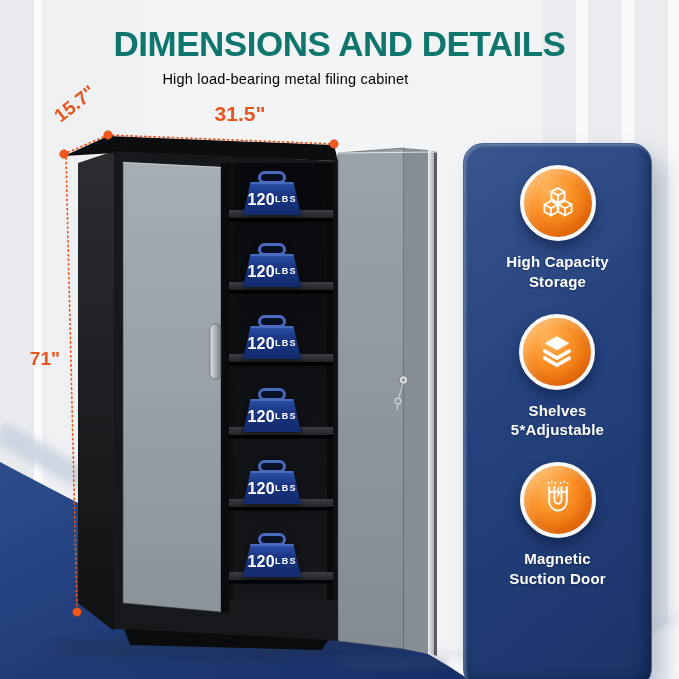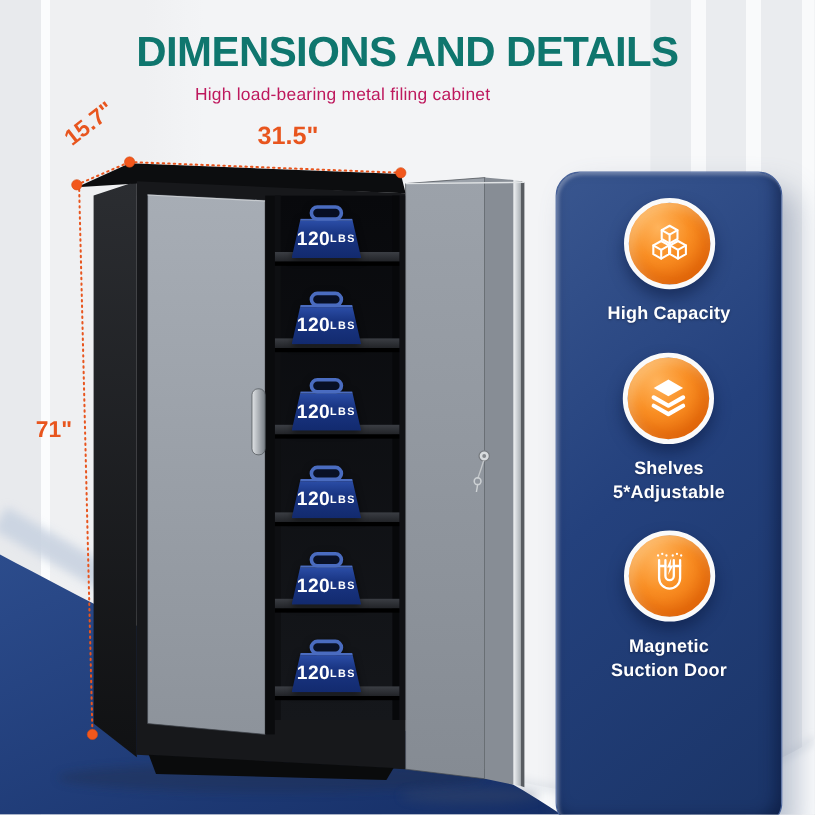--- a/index.html
+++ b/index.html
@@ -11,21 +11,21 @@
   
   .wall-left{position:absolute;left:0;top:0;width:170px;height:679px;
     background:linear-gradient(90deg,#e8eaed 0 34px,#fbfcfd 34px 42px,#eff0f2 42px 120px,rgba(243,244,246,0) 170px);}
   .wall-right{position:absolute;left:542px;top:0;width:137px;height:679px;
     background:repeating-linear-gradient(90deg,#eaecef 0 34px,#f9fafb 34px 46px);}
   .scene{position:absolute;left:0;top:0;}
 
   .title{position:absolute;top:24px;left:0;width:679px;text-align:center;
     font-size:35px;font-weight:bold;letter-spacing:-0.5px;color:#0f766e;}
   .subtitle{position:absolute;top:71px;left:0;width:571px;text-align:center;
-    font-size:14.5px;color:#be185d;letter-spacing:.2px;}
+    font-size:14.5px;color:#000000;letter-spacing:.2px;}
 
   .dim{position:absolute;color:#e8551e;font-weight:bold;}
   .dim-width{left:200px;top:102px;width:80px;text-align:center;font-size:21px;}
   .dim-depth{left:52px;top:93px;font-size:19px;transform:rotate(-38deg);}
   .dim-height{left:16px;top:348px;width:44px;text-align:right;font-size:19px;}
 
   
   .badge{position:absolute;width:58px;left:243px;text-align:center;
     filter:drop-shadow(0 2px 3px rgba(0,0,0,.55));}
   .badge-handle{width:28px;height:13px;margin:0 auto;border:3px solid #4a6cc0;
@@ -242,20 +242,21 @@
             <line x1="24" y1="15.4" x2="24" y2="23.8"></line>
           </g>
             </defs>
           <use href="#cube"></use>
           <use href="#cube" transform="translate(-8,14.5)"></use>
           <use href="#cube" transform="translate(8,14.5)"></use>
         </svg>
       </div>
       <div class="flabel">
         <span>High Capacity</span>
+        <span>Storage</span>
       </div>
     </div>
 
     <div class="feature">
       <div class="fcircle">
         <svg width="42" height="42" viewBox="0 0 48 48" fill="none" stroke="#fff" stroke-width="4" stroke-linejoin="round" stroke-linecap="round">
           <polygon points="24,6 38,14 24,22 10,14" fill="#fff" stroke="none"></polygon>
           <polyline points="10,23 24,31 38,23"></polyline>
           <polyline points="10,31 24,39 38,31"></polyline>
         </svg>

